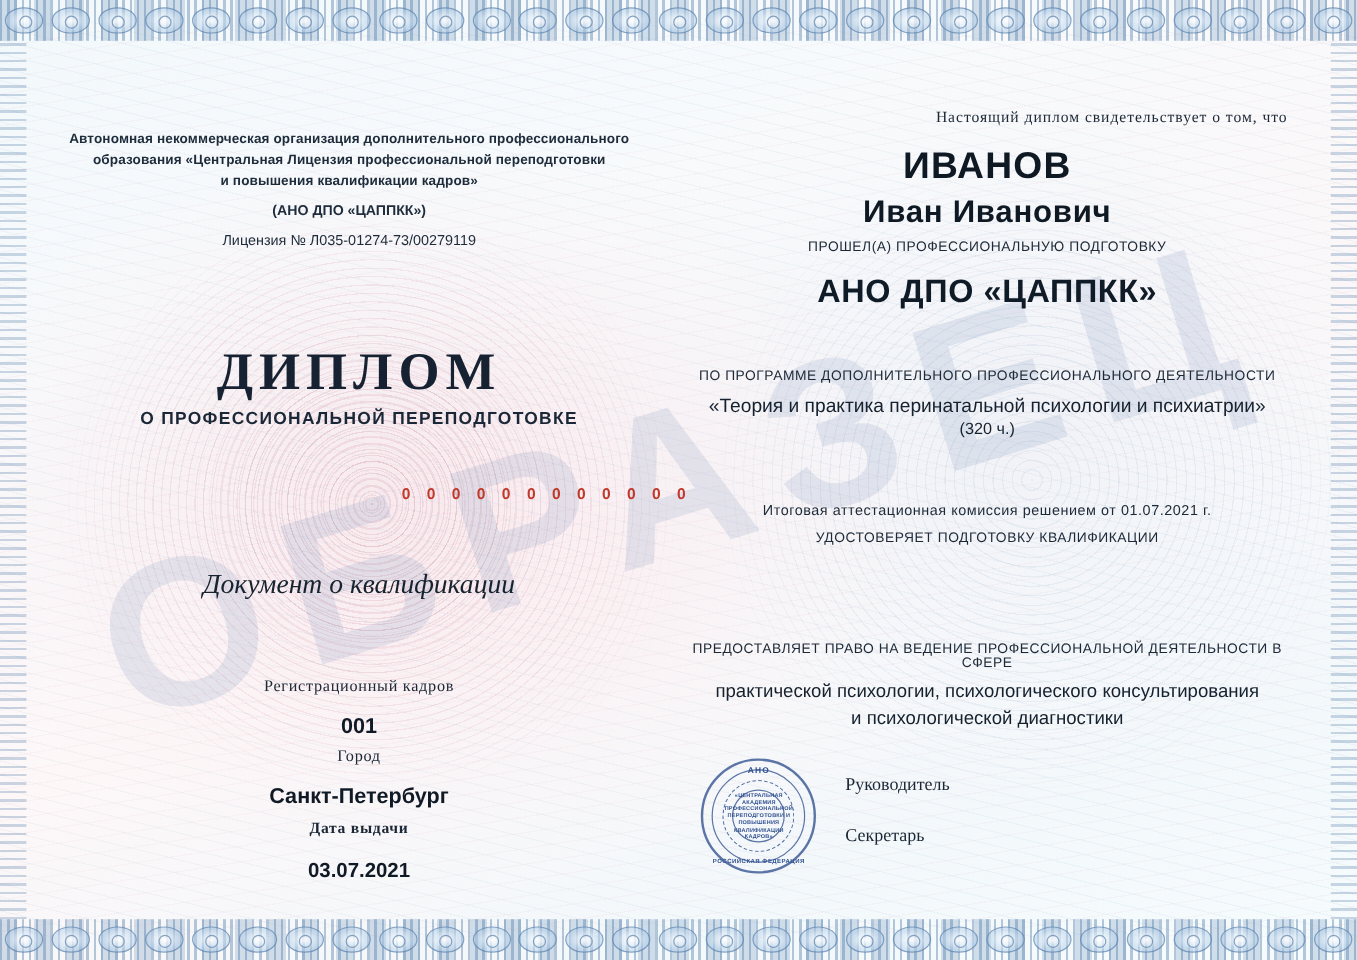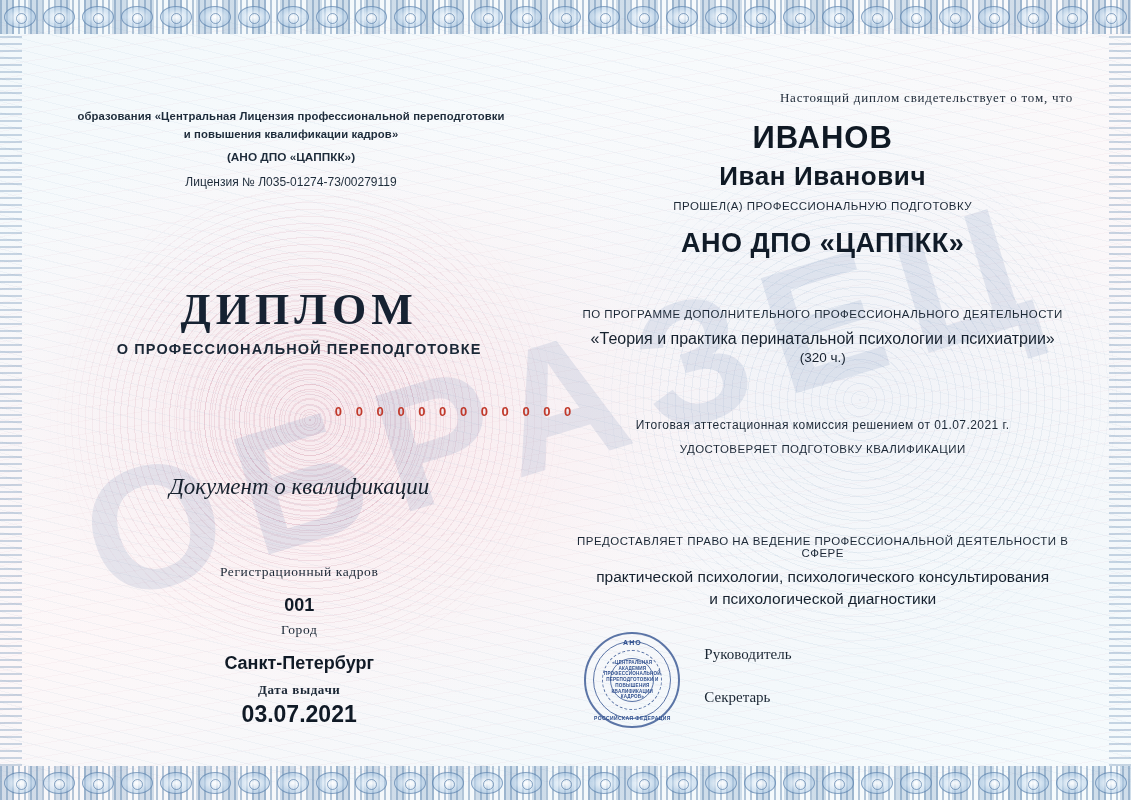--- a/index.html
+++ b/index.html
@@ -228,21 +228,21 @@
   .field .val {
     font-size: 18px;
     font-weight: 700;
     color: #101a26;
     margin-top: 15px;
   }
   .field.reg { top: 530px; }
   .field.city { top: 588px; }
   .field.date { top: 648px; }
   .field.date .lbl { font-weight: 700; font-size: 13px; }
-  .field.date .val { font-size: 23px; margin-top: 3px; }
+  .field.date .val { font-size: 17px; margin-top: 18px; }
 
   
   .r-certifies {
     position: absolute;
     left: 0; right: 36px;
     top: 56px;
     text-align: right;
     font-family: "Liberation Serif", serif;
     font-size: 13px;
     letter-spacing: .8px;
@@ -471,20 +471,21 @@
   </div>
 
   <div class="side-strip left"></div>
   <div class="side-strip right"></div>
 
   <div class="content">
 
     <div class="col-left">
 
       <div class="org-block">
+        <div class="org-line">Автономная некоммерческая организация дополнительного профессионального</div>
         <div class="org-line">образования «Центральная Лицензия профессиональной переподготовки</div>
         <div class="org-line">и повышения квалификации кадров»</div>
         <div class="org-short">(АНО ДПО «ЦАППКК»)</div>
         <div class="license">Лицензия № Л035-01274-73/00279119</div>
       </div>
 
       <div class="diploma-title">
         <div class="main">ДИПЛОМ</div>
         <div class="sub">О ПРОФЕССИОНАЛЬНОЙ ПЕРЕПОДГОТОВКЕ</div>
       </div>

